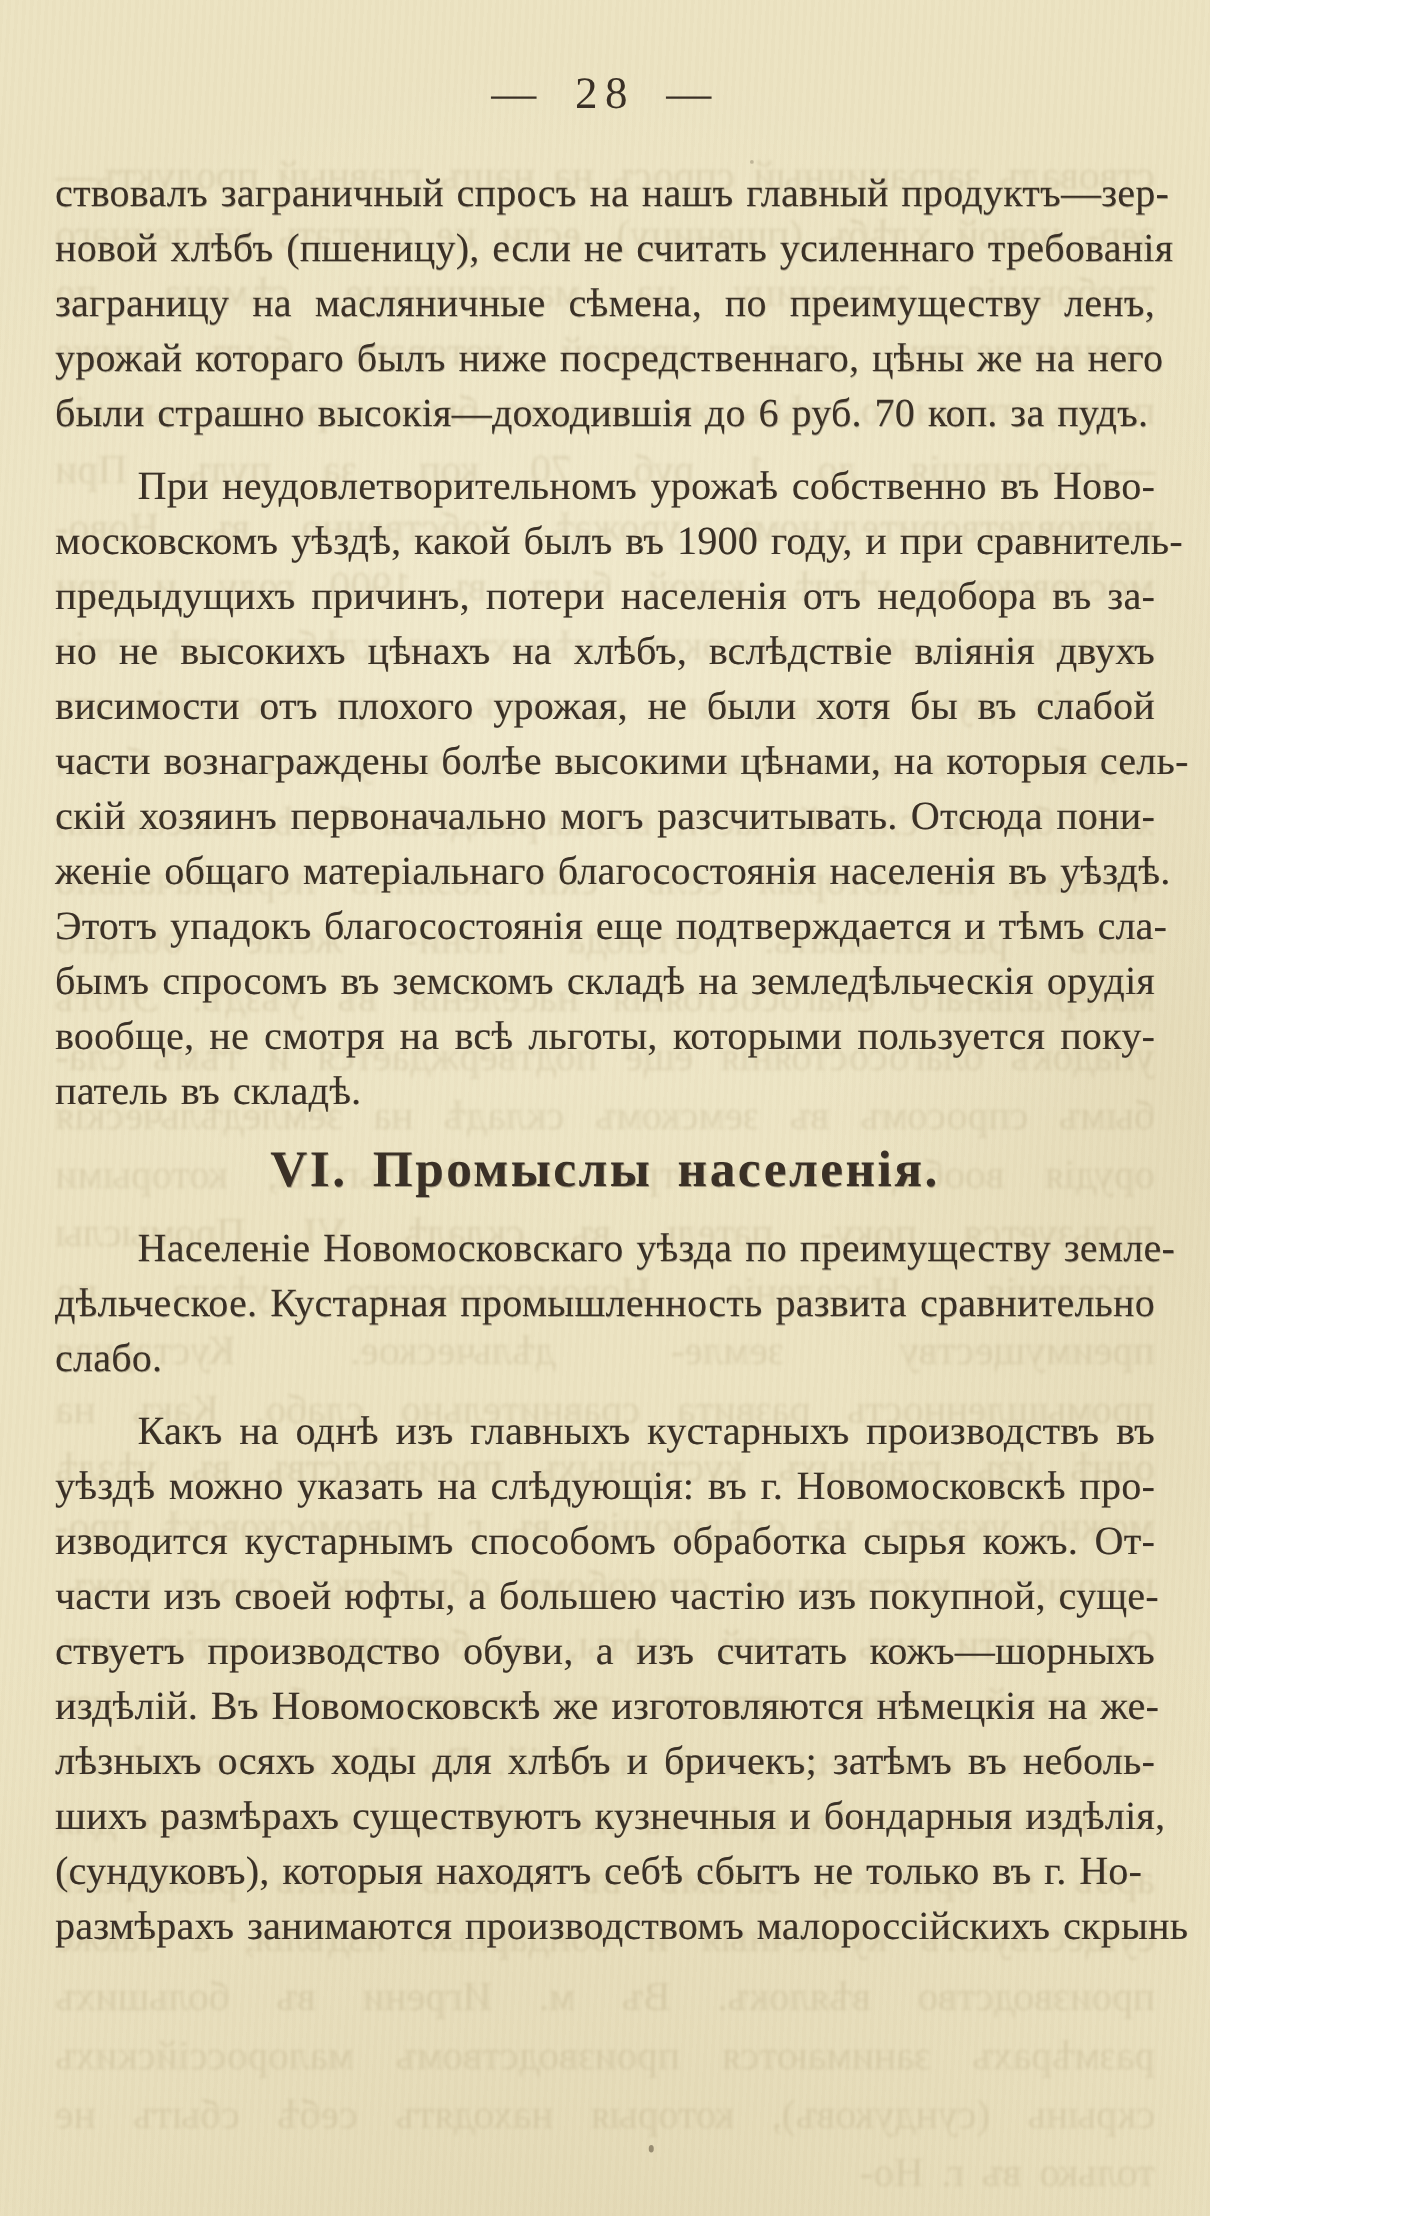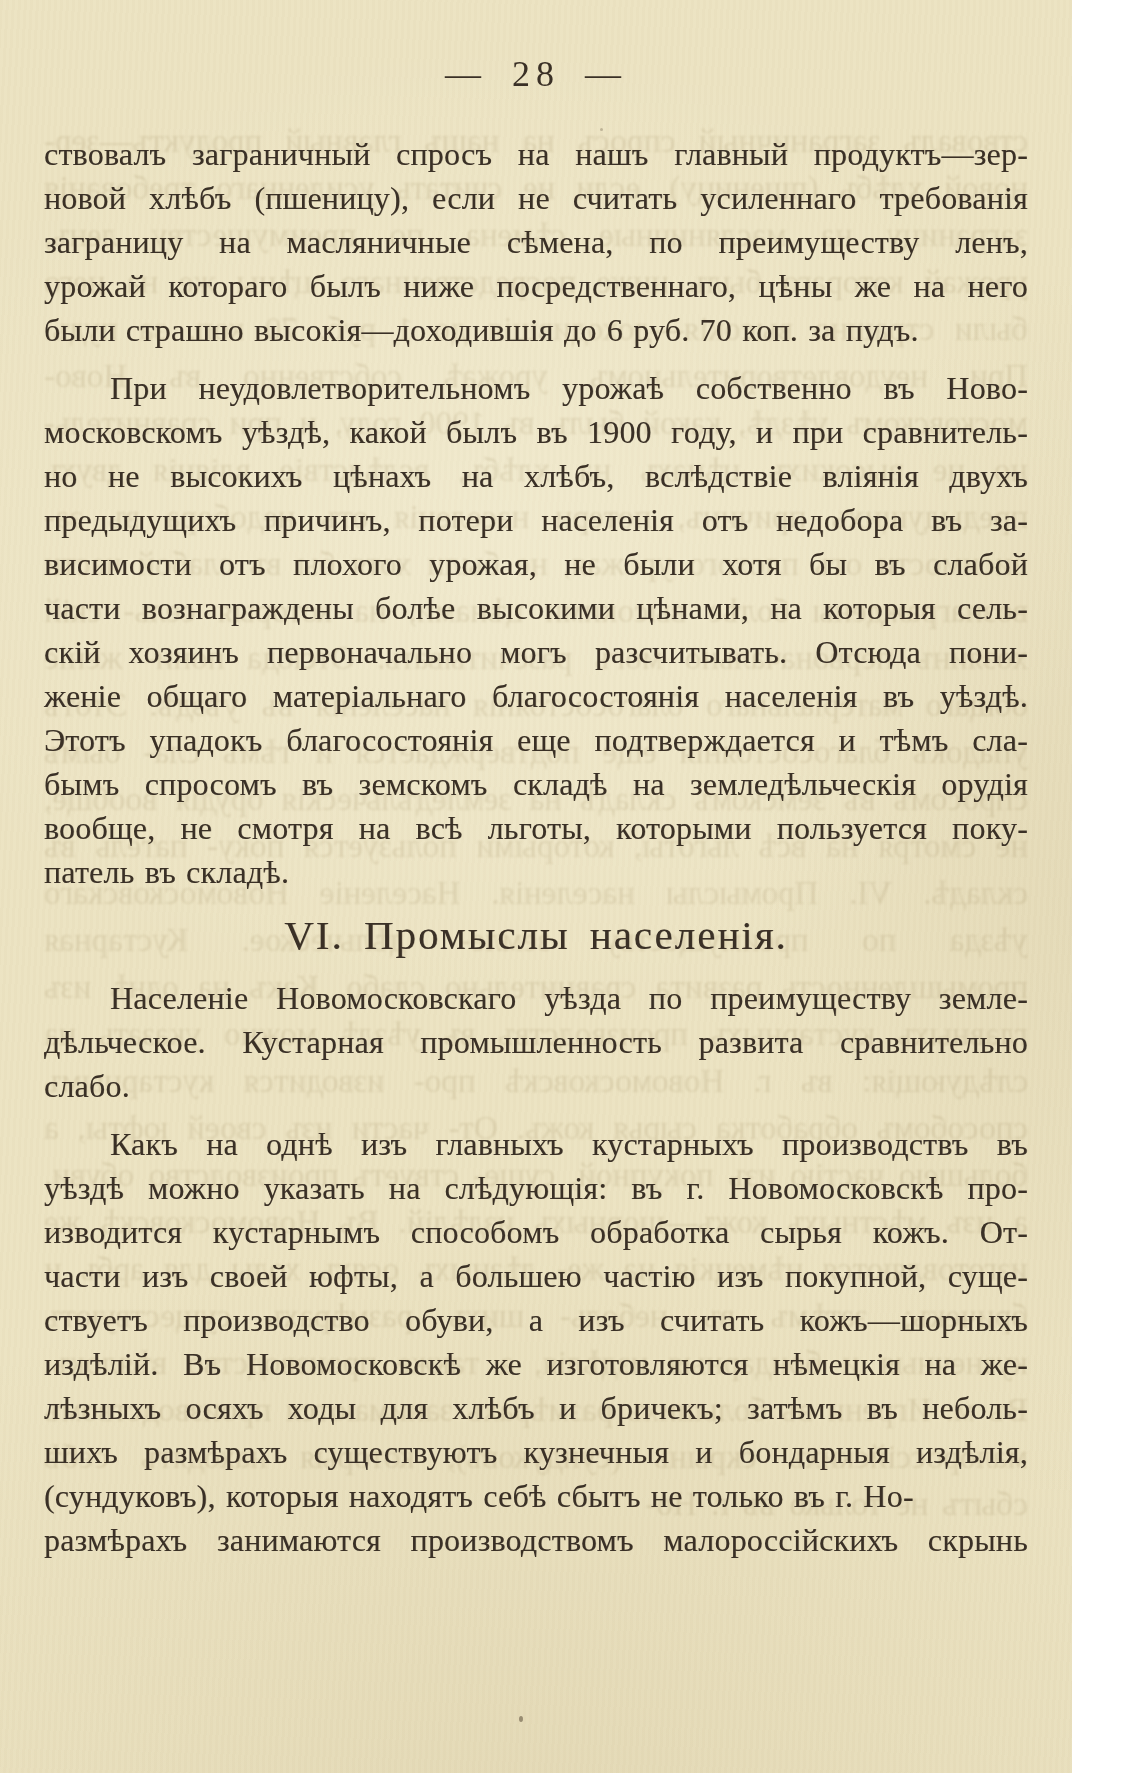--- a/index.html
+++ b/index.html
@@ -7,21 +7,21 @@
     padding: 0;
   }
   body {
     width: 1132px;
     height: 1773px;
     overflow: hidden;
     font-family: "Liberation Serif", "DejaVu Serif", serif;
   }
   .page {
     position: relative;
-    width: 1072px;
+    width: 968px;
     height: 1773px;
     background-color: #ece3c2;
     background-image:
       radial-gradient(ellipse 900px 700px at 46% 30%, rgba(255,253,240,0.25), rgba(255,253,240,0) 70%),
       radial-gradient(ellipse 1400px 1100px at 50% 105%, rgba(150,125,70,0.10), rgba(150,125,70,0) 60%),
       radial-gradient(ellipse 500px 900px at 103% 50%, rgba(140,115,65,0.08), rgba(140,115,65,0) 70%),
       repeating-linear-gradient(93deg, rgba(120,100,55,0.020) 0 3px, rgba(255,250,230,0.020) 3px 6px);
     color: #3a3026;
     overflow: hidden;
   }
@@ -75,21 +75,21 @@
   .line.para-last {
     text-align-last: left;
   }
   .para.indent .line:first-child {
     text-indent: 66px;
   }
   .heading {
     margin: 4px 0 14px 0;
     font-size: 41px;
     line-height: 54px;
-    font-weight: normal;
+    font-weight: bold;
     text-align: center;
     text-align-last: center;
     letter-spacing: 2px;
     word-spacing: 8px;
     text-shadow: 0.5px 0.4px 0 rgba(58,48,38,0.4);
   }
   .speck {
     position: absolute;
     background: #5a4c38;
     border-radius: 50%;
@@ -108,22 +108,22 @@
       <div class="para">
         <div class="line">ствовалъ заграничный спросъ на нашъ главный продуктъ—зер-</div>
         <div class="line">новой хлѣбъ (пшеницу), если не считать усиленнаго требованія</div>
         <div class="line">заграницу на масляничные сѣмена, по преимуществу ленъ,</div>
         <div class="line">урожай котораго былъ ниже посредственнаго, цѣны же на него</div>
         <div class="line para-last">были страшно высокія—доходившія до 6 руб. 70 коп. за пудъ.</div>
       </div>
       <div class="para indent">
         <div class="line">При неудовлетворительномъ урожаѣ собственно въ Ново-</div>
         <div class="line">московскомъ уѣздѣ, какой былъ въ 1900 году, и при сравнитель-</div>
+        <div class="line">предыдущихъ причинъ, потери населенія отъ недобора въ за-</div>
         <div class="line">но не высокихъ цѣнахъ на хлѣбъ, вслѣдствіе вліянія двухъ</div>
-        <div class="line">предыдущихъ причинъ, потери населенія отъ недобора въ за-</div>
         <div class="line">висимости отъ плохого урожая, не были хотя бы въ слабой</div>
         <div class="line">части вознаграждены болѣе высокими цѣнами, на которыя сель-</div>
         <div class="line">скій хозяинъ первоначально могъ разсчитывать. Отсюда пони-</div>
         <div class="line">женіе общаго матеріальнаго благосостоянія населенія въ уѣздѣ.</div>
         <div class="line">Этотъ упадокъ благосостоянія еще подтверждается и тѣмъ сла-</div>
         <div class="line">бымъ спросомъ въ земскомъ складѣ на земледѣльческія орудія</div>
         <div class="line">вообще, не смотря на всѣ льготы, которыми пользуется поку-</div>
         <div class="line para-last">патель въ складѣ.</div>
       </div>
       <h2 class="heading">VI. Промыслы населенія.</h2>

